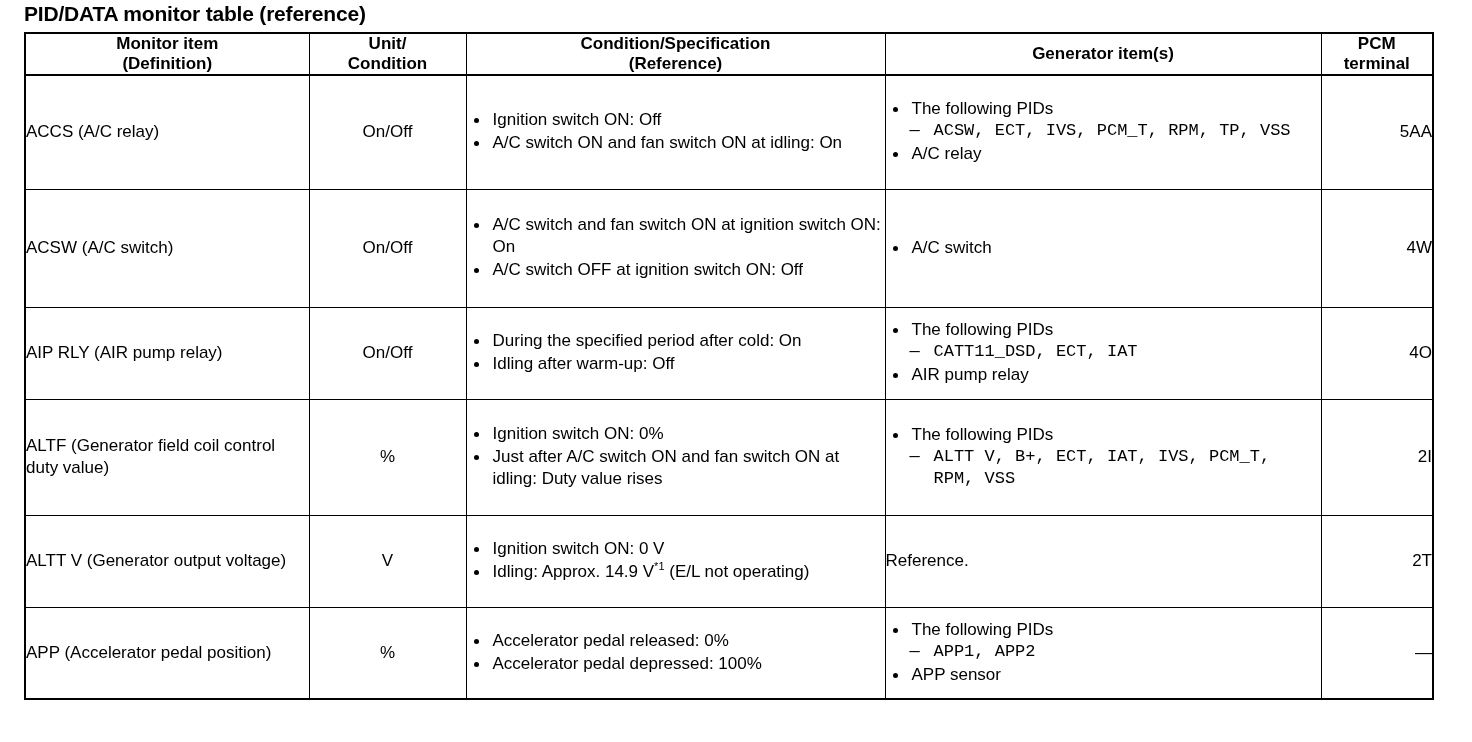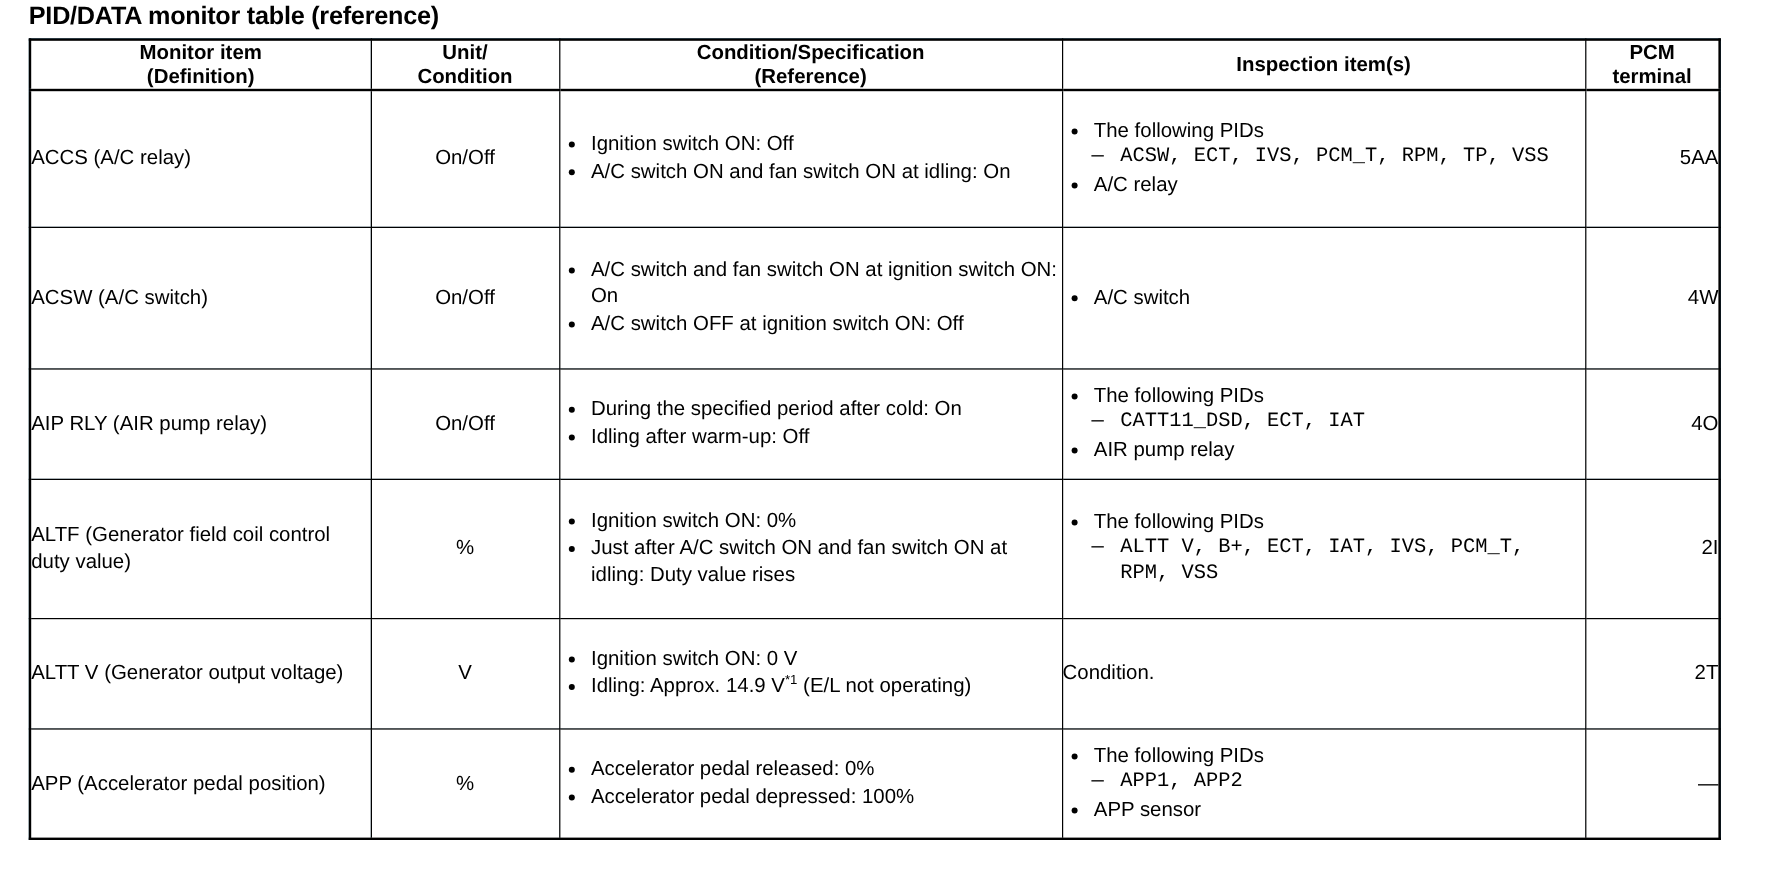--- a/index.html
+++ b/index.html
@@ -164,21 +164,21 @@
         </th>
         <th>
           <span class="hdr-line">Unit/</span>
           <span class="hdr-line">Condition</span>
         </th>
         <th>
           <span class="hdr-line">Condition/Specification</span>
           <span class="hdr-line">(Reference)</span>
         </th>
         <th>
-          <span class="hdr-line">Inspection item(s)</span>
+          <span class="hdr-line">Generator item(s)</span>
         </th>
         <th>
           <span class="hdr-line">PCM</span>
           <span class="hdr-line">terminal</span>
         </th>
       </tr>
     </thead>
     <tbody id="table-body">
         <tr style="height: 114px;">
           <td class="monitor-cell">ACCS (A/C relay)</td>
@@ -248,21 +248,21 @@
         </tr>
         <tr style="height: 92px;">
           <td class="monitor-cell">ALTT V (Generator output voltage)</td>
           <td class="unit-cell">V</td>
           <td class="list-cell">
             <ul class="bullets">
               <li>Ignition switch ON: 0 V</li>
               <li><span>Idling: Approx. 14.9 V</span><sup class="note-ref">*1</sup><span> (E/L not operating)</span></li>
             </ul>
           </td>
-          <td class="plain-cell">Condition.</td>
+          <td class="plain-cell">Reference.</td>
           <td class="pcm-cell">2T</td>
         </tr>
         <tr style="height: 92px;">
           <td class="monitor-cell">APP (Accelerator pedal position)</td>
           <td class="unit-cell">%</td>
           <td class="list-cell">
             <ul class="bullets">
               <li>Accelerator pedal released: 0%</li>
               <li>Accelerator pedal depressed: 100%</li>
             </ul>

